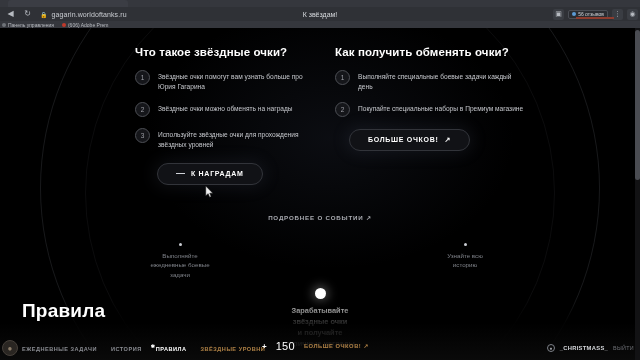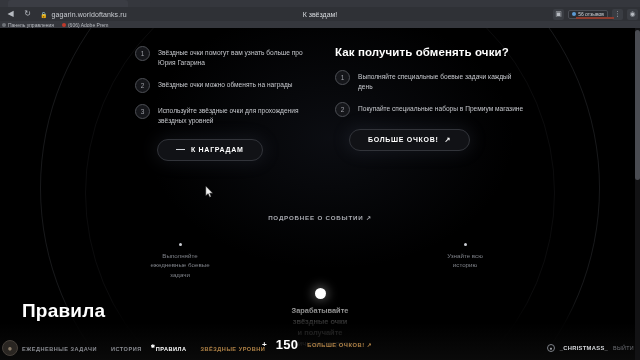--- a/index.html
+++ b/index.html
@@ -91,21 +91,21 @@
   .ntab.active{ color:#fff; }
   .ntab.gold{ color:#b08246; }
   .ntab .star{ position:absolute; left:-5px; top:-3px; color:#fff; font-size:5px; }
 
   .avatar{ position:absolute; left:2px; bottom:4px; width:16px; height:16px; border-radius:50%;
            background:#2a2622; border:1px solid #46403a; display:flex; align-items:center; justify-content:center;
            color:#8a7b68; font-size:8px; }
 
   .pointsbar{ position:absolute; left:262px; bottom:8px; display:flex; align-items:center; gap:9px; }
   .plus{ color:#fff; font-size:8px; font-weight:bold; }
-  .pval{ color:#fff; font-size:13px; font-weight:bold; letter-spacing:.3px; }
+  .pval{ color:#fff; font-size:11px; font-weight:normal; letter-spacing:.3px; }
   .goldlink{ color:#b08246; font-size:5.8px; font-weight:bold; letter-spacing:.5px; }
 
   .account{ position:absolute; right:6px; bottom:8px; display:flex; align-items:center; gap:5px; }
   .acc-ico{ width:8px; height:8px; border-radius:50%; border:1px solid #7d8087; color:#9a9da3;
             font-size:5px; display:flex; align-items:center; justify-content:center; }
   .acc-name{ color:#d6d8dc; font-size:5.8px; font-weight:bold; letter-spacing:.3px; }
   .acc-exit{ color:#6e7076; font-size:5.4px; letter-spacing:.3px; }
 
   .scrollbar{ position:absolute; right:0; top:28px; width:5px; height:332px; background:#121214; z-index:30; }
   .scrollthumb{ position:absolute; right:0; top:30px; width:5px; height:150px; background:#4a4c52; border-radius:3px; z-index:31; }
@@ -155,20 +155,21 @@
     </div>
   </div>
 
   <div class="page">
 
     <div class="glowbg"></div>
     <div class="ring ring1"></div>
     <div class="ring ring2"></div>
 
     <div class="col col-left">
+      <div class="coltitle">Что такое звёздные очки?</div>
 
       <div class="qitem">
         <div class="qnum">1</div>
         <div class="qtxt">Звёздные очки помогут вам узнать больше про Юрия Гагарина</div>
       </div>
       <div class="qitem">
         <div class="qnum">2</div>
         <div class="qtxt">Звёздные очки можно обменять на награды</div>
       </div>
       <div class="qitem">

